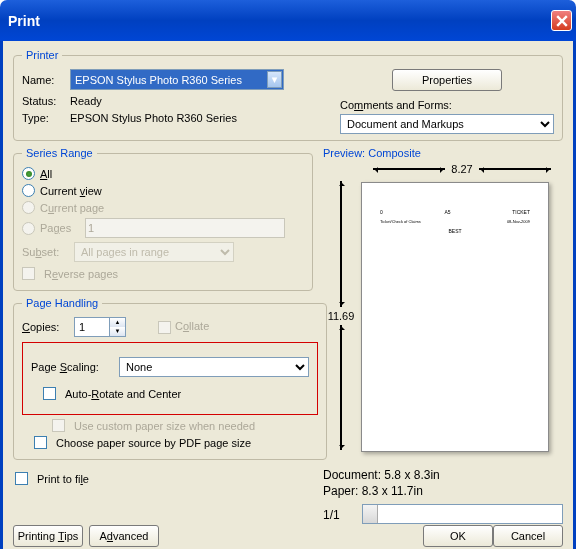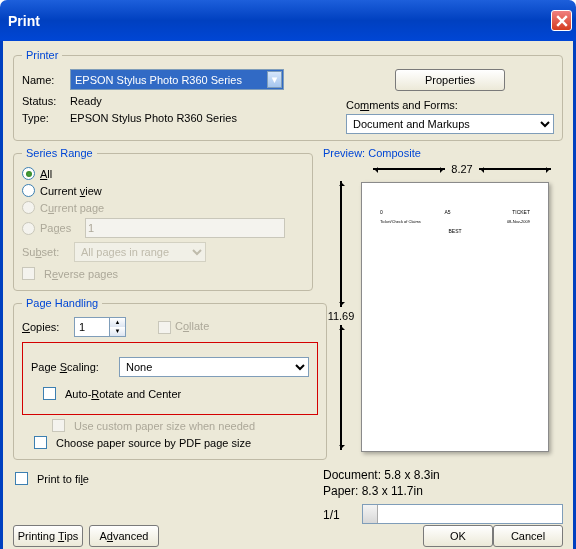--- a/index.html
+++ b/index.html
@@ -9,21 +9,21 @@
 .closebtn { width: 21px; height: 21px; background: linear-gradient(to bottom, #f08080, #d43c1f); border: 1px solid #fff; border-radius: 3px; display: flex; align-items: center; justify-content: center; color: #fff; font-weight: bold; font-size: 12px; }
 .closebtn svg { width: 12px; height: 12px; }
 .window-body { background: #ece9d8; border-left: 3px solid #0040c0; border-right: 3px solid #0040c0; border-bottom: 3px solid #0040c0; height: 519px; padding: 8px 10px; position: relative; }
 fieldset { border: 1px solid #bfbaa6; border-radius: 4px; padding: 8px 8px 6px; margin-bottom: 6px; position: relative; }
 legend { color: #0046d5; padding: 0 4px; background: #ece9d8; }
 .row { display: flex; align-items: center; margin-bottom: 5px; gap: 6px; }
 .label { min-width: 42px; }
 select, input[type="text"] { border: 1px solid #7f9db9; background: #fff; font-family: inherit; font-size: 11px; padding: 1px 2px; height: 20px; }
 select { background: #fff; }
 .btn { background: linear-gradient(to bottom, #fff, #ece9d8); border: 1px solid #7a7a7a; border-radius: 3px; padding: 2px 0; font-family: inherit; font-size: 11px; cursor: pointer; min-width: 70px; height: 22px; }
-.top-area { display: flex; gap: 24px; }
+.top-area { display: flex; gap: 18px; }
 .left-col { width: 300px; }
 .right-col { flex: 1; }
 .cf-label { display: block; margin-bottom: 3px; }
 .main-area { display: flex; gap: 10px; }
 .main-left { width: 300px; }
 .main-right { flex: 1; }
 .radio-row { display: flex; align-items: center; gap: 5px; margin-bottom: 4px; }
 .radio { width: 13px; height: 13px; border-radius: 50%; border: 1px solid #3c7fb1; background: #fff; display: inline-flex; align-items: center; justify-content: center; }
 .radio.checked::after { content: ''; width: 6px; height: 6px; background: radial-gradient(circle, #4ba33f, #2b7a1f); border-radius: 50%; }
 .checkbox { width: 13px; height: 13px; border: 1px solid #3c7fb1; background: #fff; display: inline-block; vertical-align: middle; margin-right: 4px; }
@@ -124,21 +124,21 @@
           <span class="radio"></span>
           <span>C<span class="underline">u</span>rrent page</span>
         </div>
         <div class="radio-row disabled">
           <span class="radio"></span>
           <span style="width:40px">Pa<span class="underline">g</span>es</span>
           <input type="text" style="width: 200px;" disabled="" value="1">
         </div>
         <div class="row disabled" style="margin-top:4px">
           <span class="label" style="min-width:46px">Su<span class="underline">b</span>set:</span>
-          <select style="width:132px" disabled=""><option>All pages in range</option></select>
+          <select style="width:160px" disabled=""><option>All pages in range</option></select>
         </div>
         <div class="radio-row disabled" style="margin-top:4px">
           <span class="checkbox"></span>
           <span>R<span class="underline">e</span>verse pages</span>
         </div>
       </fieldset>
 
       <fieldset>
         <legend>Page Handling</legend>
         <div class="row">

